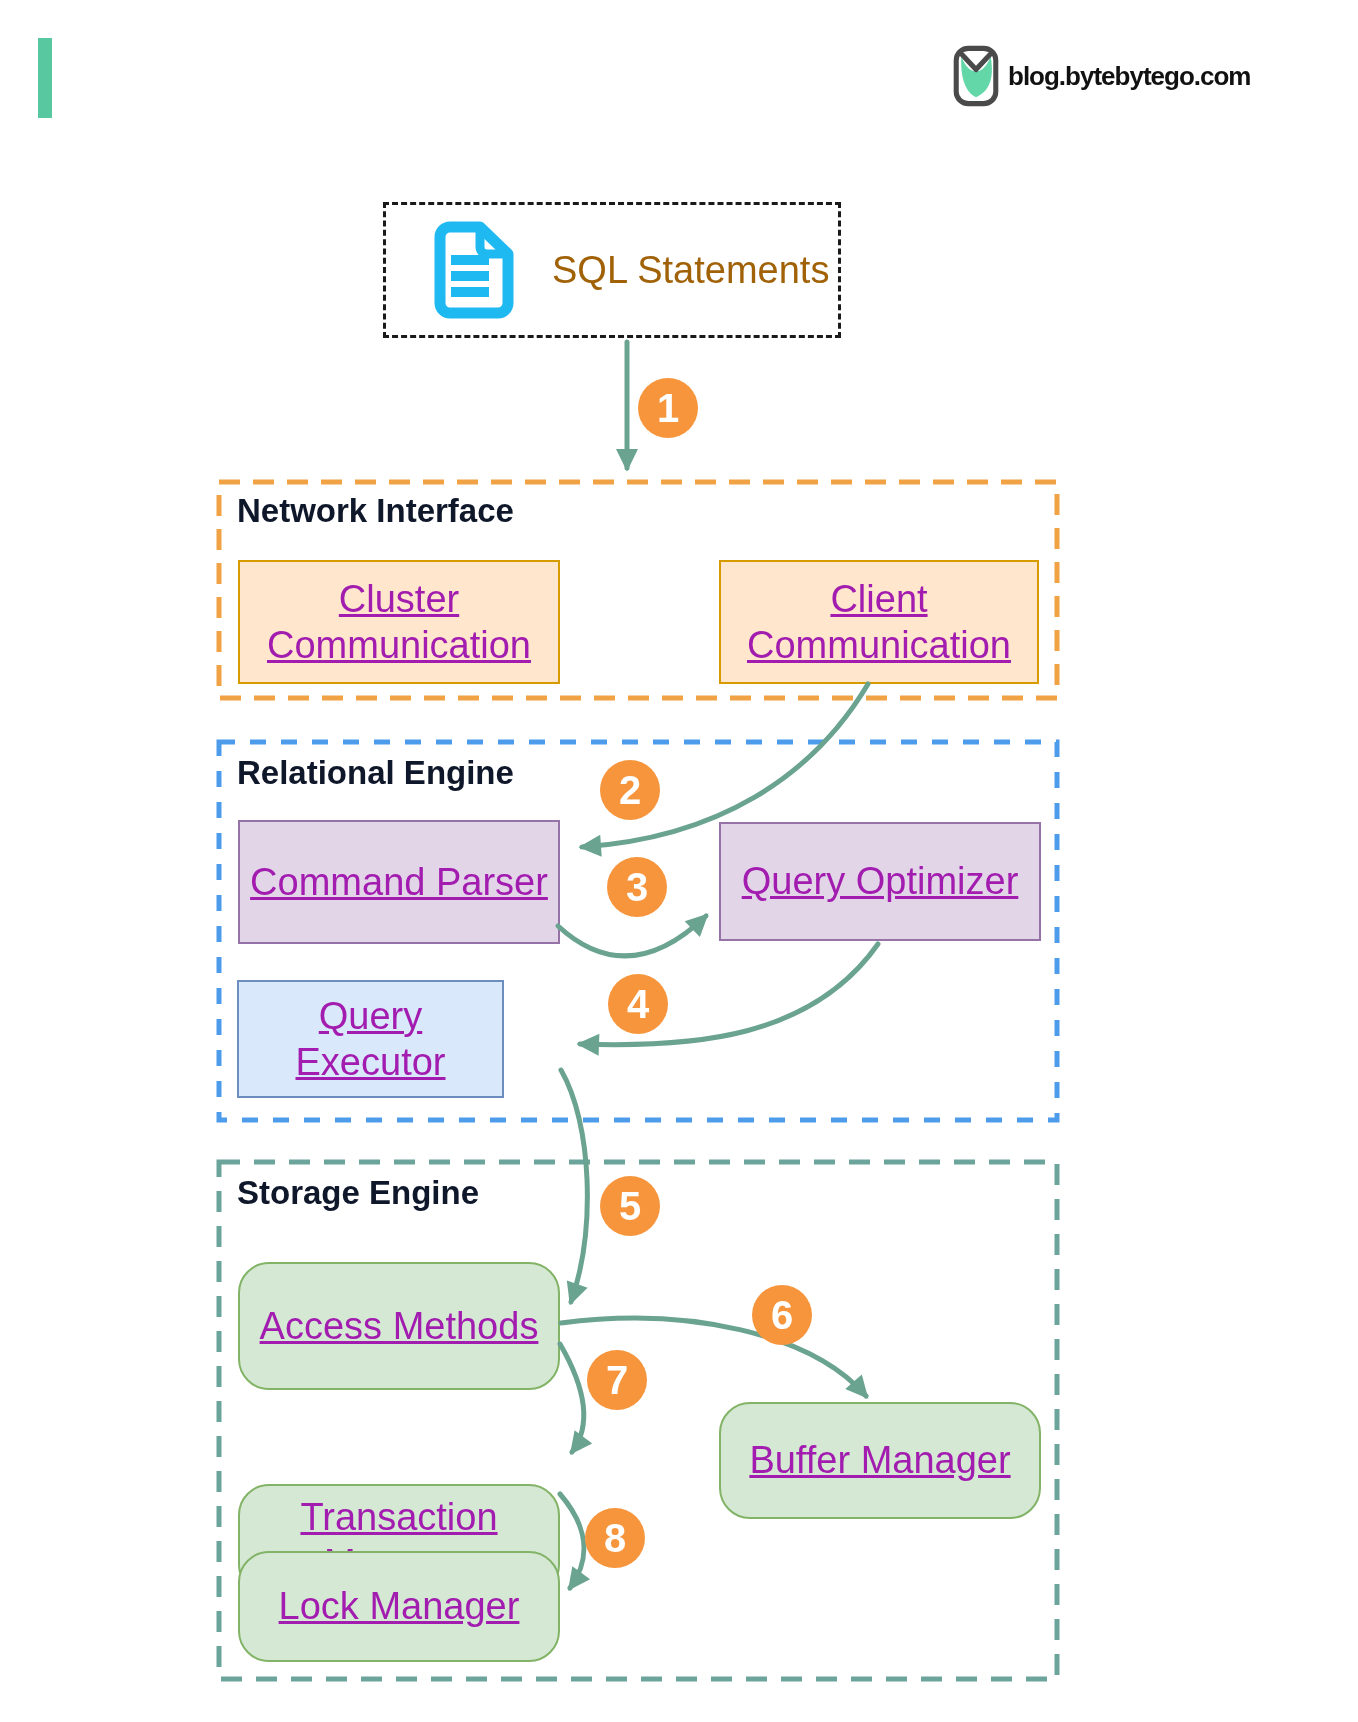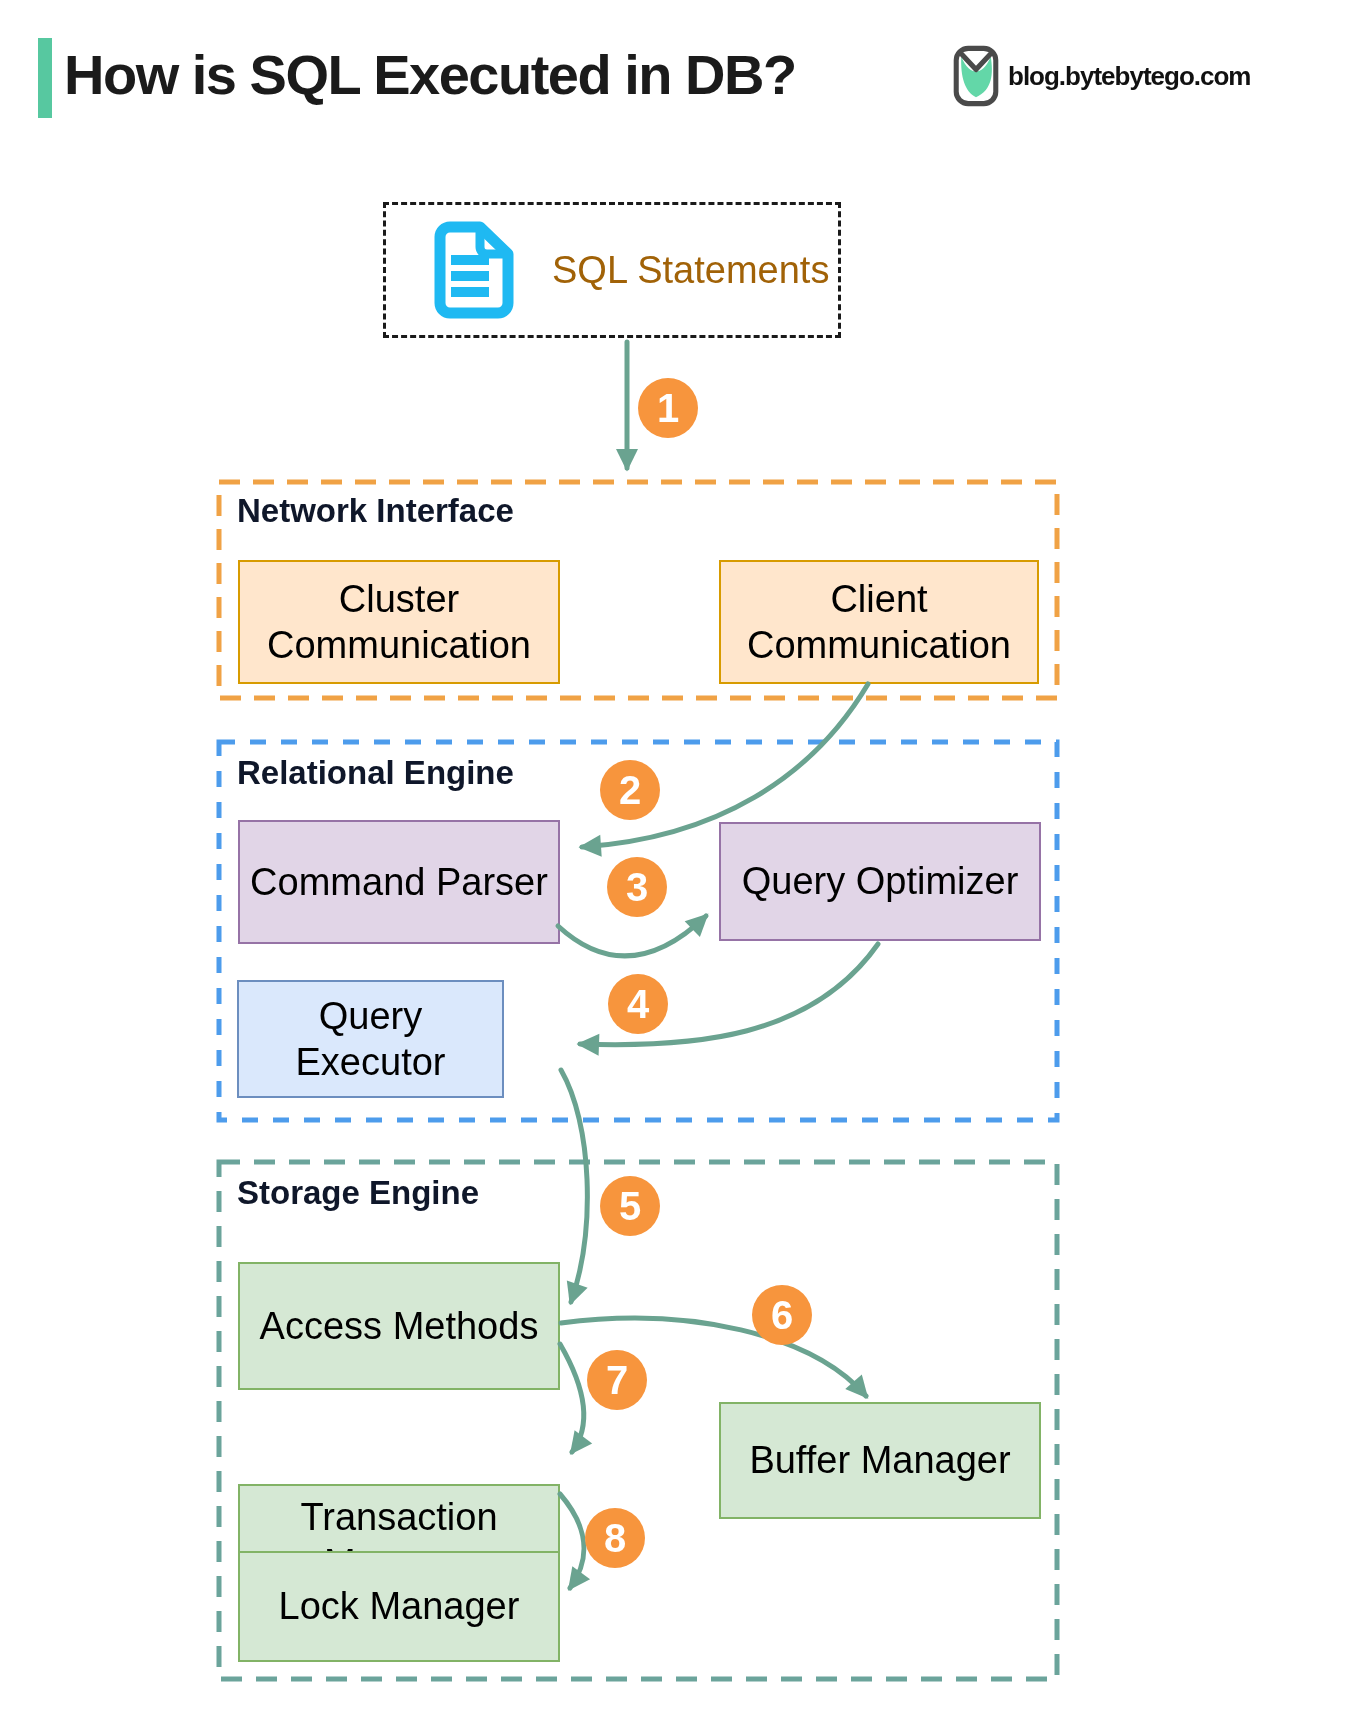--- a/index.html
+++ b/index.html
@@ -24,26 +24,26 @@
   .overlay{position:absolute;left:0;top:0;z-index:4;pointer-events:none;}
   
   .sec-label{position:absolute;font-size:33px;font-weight:bold;color:#0f172a;z-index:3;white-space:nowrap;}
   .lbl-network{left:237px;top:492px;}
   .lbl-relational{left:237px;top:754px;}
   .lbl-storage{left:237px;top:1174px;}
   
   .node{
     position:absolute;box-sizing:border-box;border:2px solid;z-index:2;
     display:flex;align-items:center;justify-content:center;text-align:center;
-    font-size:38px;line-height:1.22;color:#000000;padding:4px 2px;
+    font-size:38px;line-height:1.22;color:#a21caf;padding:4px 2px;text-decoration:underline;
   }
   .node.orange{background:var(--box-orange-fill);border-color:var(--box-orange-border);}
   .node.purple{background:var(--box-purple-fill);border-color:var(--box-purple-border);}
   .node.blue{background:var(--box-blue-fill);border-color:var(--box-blue-border);}
-  .node.green{background:var(--box-green-fill);border-color:var(--box-green-border);}
+  .node.green{background:var(--box-green-fill);border-color:var(--box-green-border);border-radius:31px;}
   .n-cluster{left:238px;top:560px;width:322px;height:124px;}
   .n-client{left:719px;top:560px;width:320px;height:124px;}
   .n-parser{left:238px;top:820px;width:322px;height:124px;}
   .n-optimizer{left:719px;top:822px;width:322px;height:119px;}
   .n-executor{left:237px;top:980px;width:267px;height:118px;}
   .n-access{left:238px;top:1262px;width:322px;height:128px;}
   .n-transaction{left:238px;top:1484px;width:322px;height:112px;}
   .n-buffer{left:719px;top:1402px;width:322px;height:117px;}
   .n-lock{left:238px;top:1551px;width:322px;height:111px;}
   
@@ -61,21 +61,20 @@
   .b6{left:752px;top:1285px;}
   .b7{left:587px;top:1350px;}
   .b8{left:585px;top:1508px;}
 </style>
 </head>
 <body>
 
 <div class="page">
 
   <div class="accent-bar"></div>
-  <div class="page-title">How is SQL Executed in DB?</div>
   <div class="brand">
     <svg width="46" height="64" viewBox="0 0 50 66">
       <rect x="3.5" y="3" width="43" height="60" rx="13" fill="#ffffff" style="stroke:var(--logo-outline)" stroke-width="5.5"></rect>
       <path d="M9 12 C14 24 20 28 25 28 C30 28 36 24 41 12 C44 30 43 48 25 56 C13 50 8 34 9 12 Z" style="fill:var(--logo-green)"></path>
       <path d="M10 10 L25 26 L40 10" fill="none" style="stroke:var(--logo-outline)" stroke-width="5.5" stroke-linecap="round" stroke-linejoin="round"></path>
       <path d="M8 40 C14 42 15 50 10 56 C7 51 6 45 8 40 Z" fill="#ffffff"></path>
     </svg>
     <span class="brand-url">blog.bytebytego.com</span>
   </div>
 

